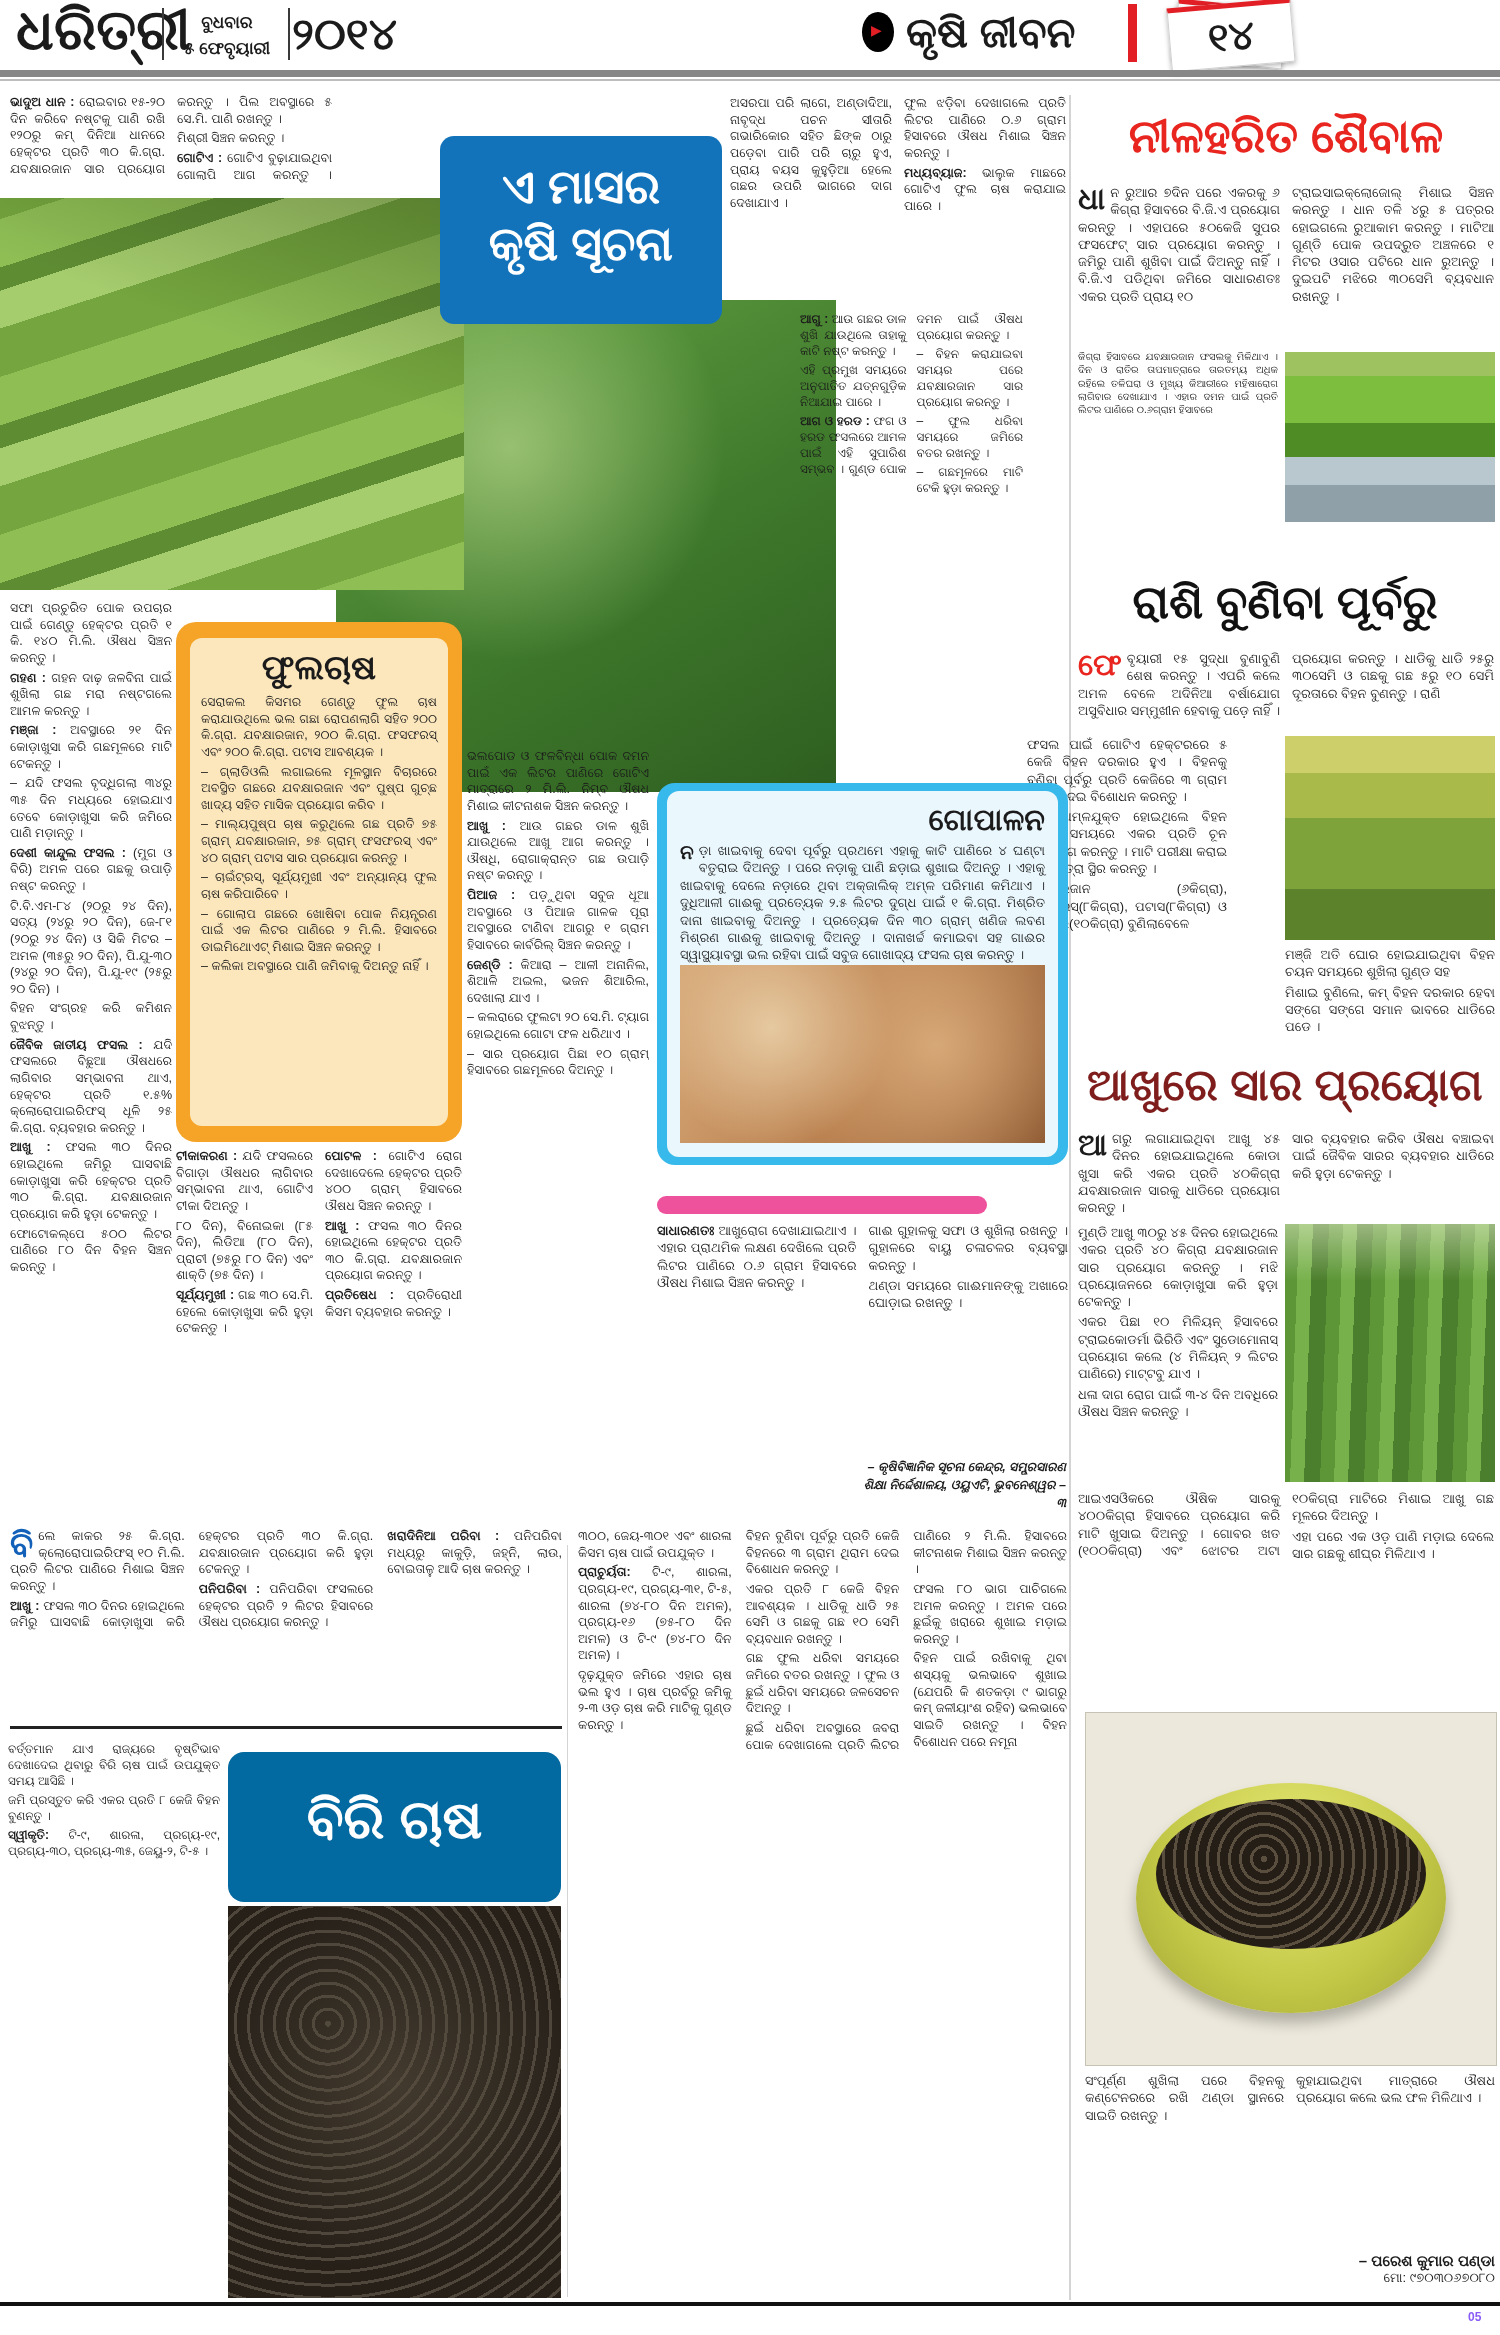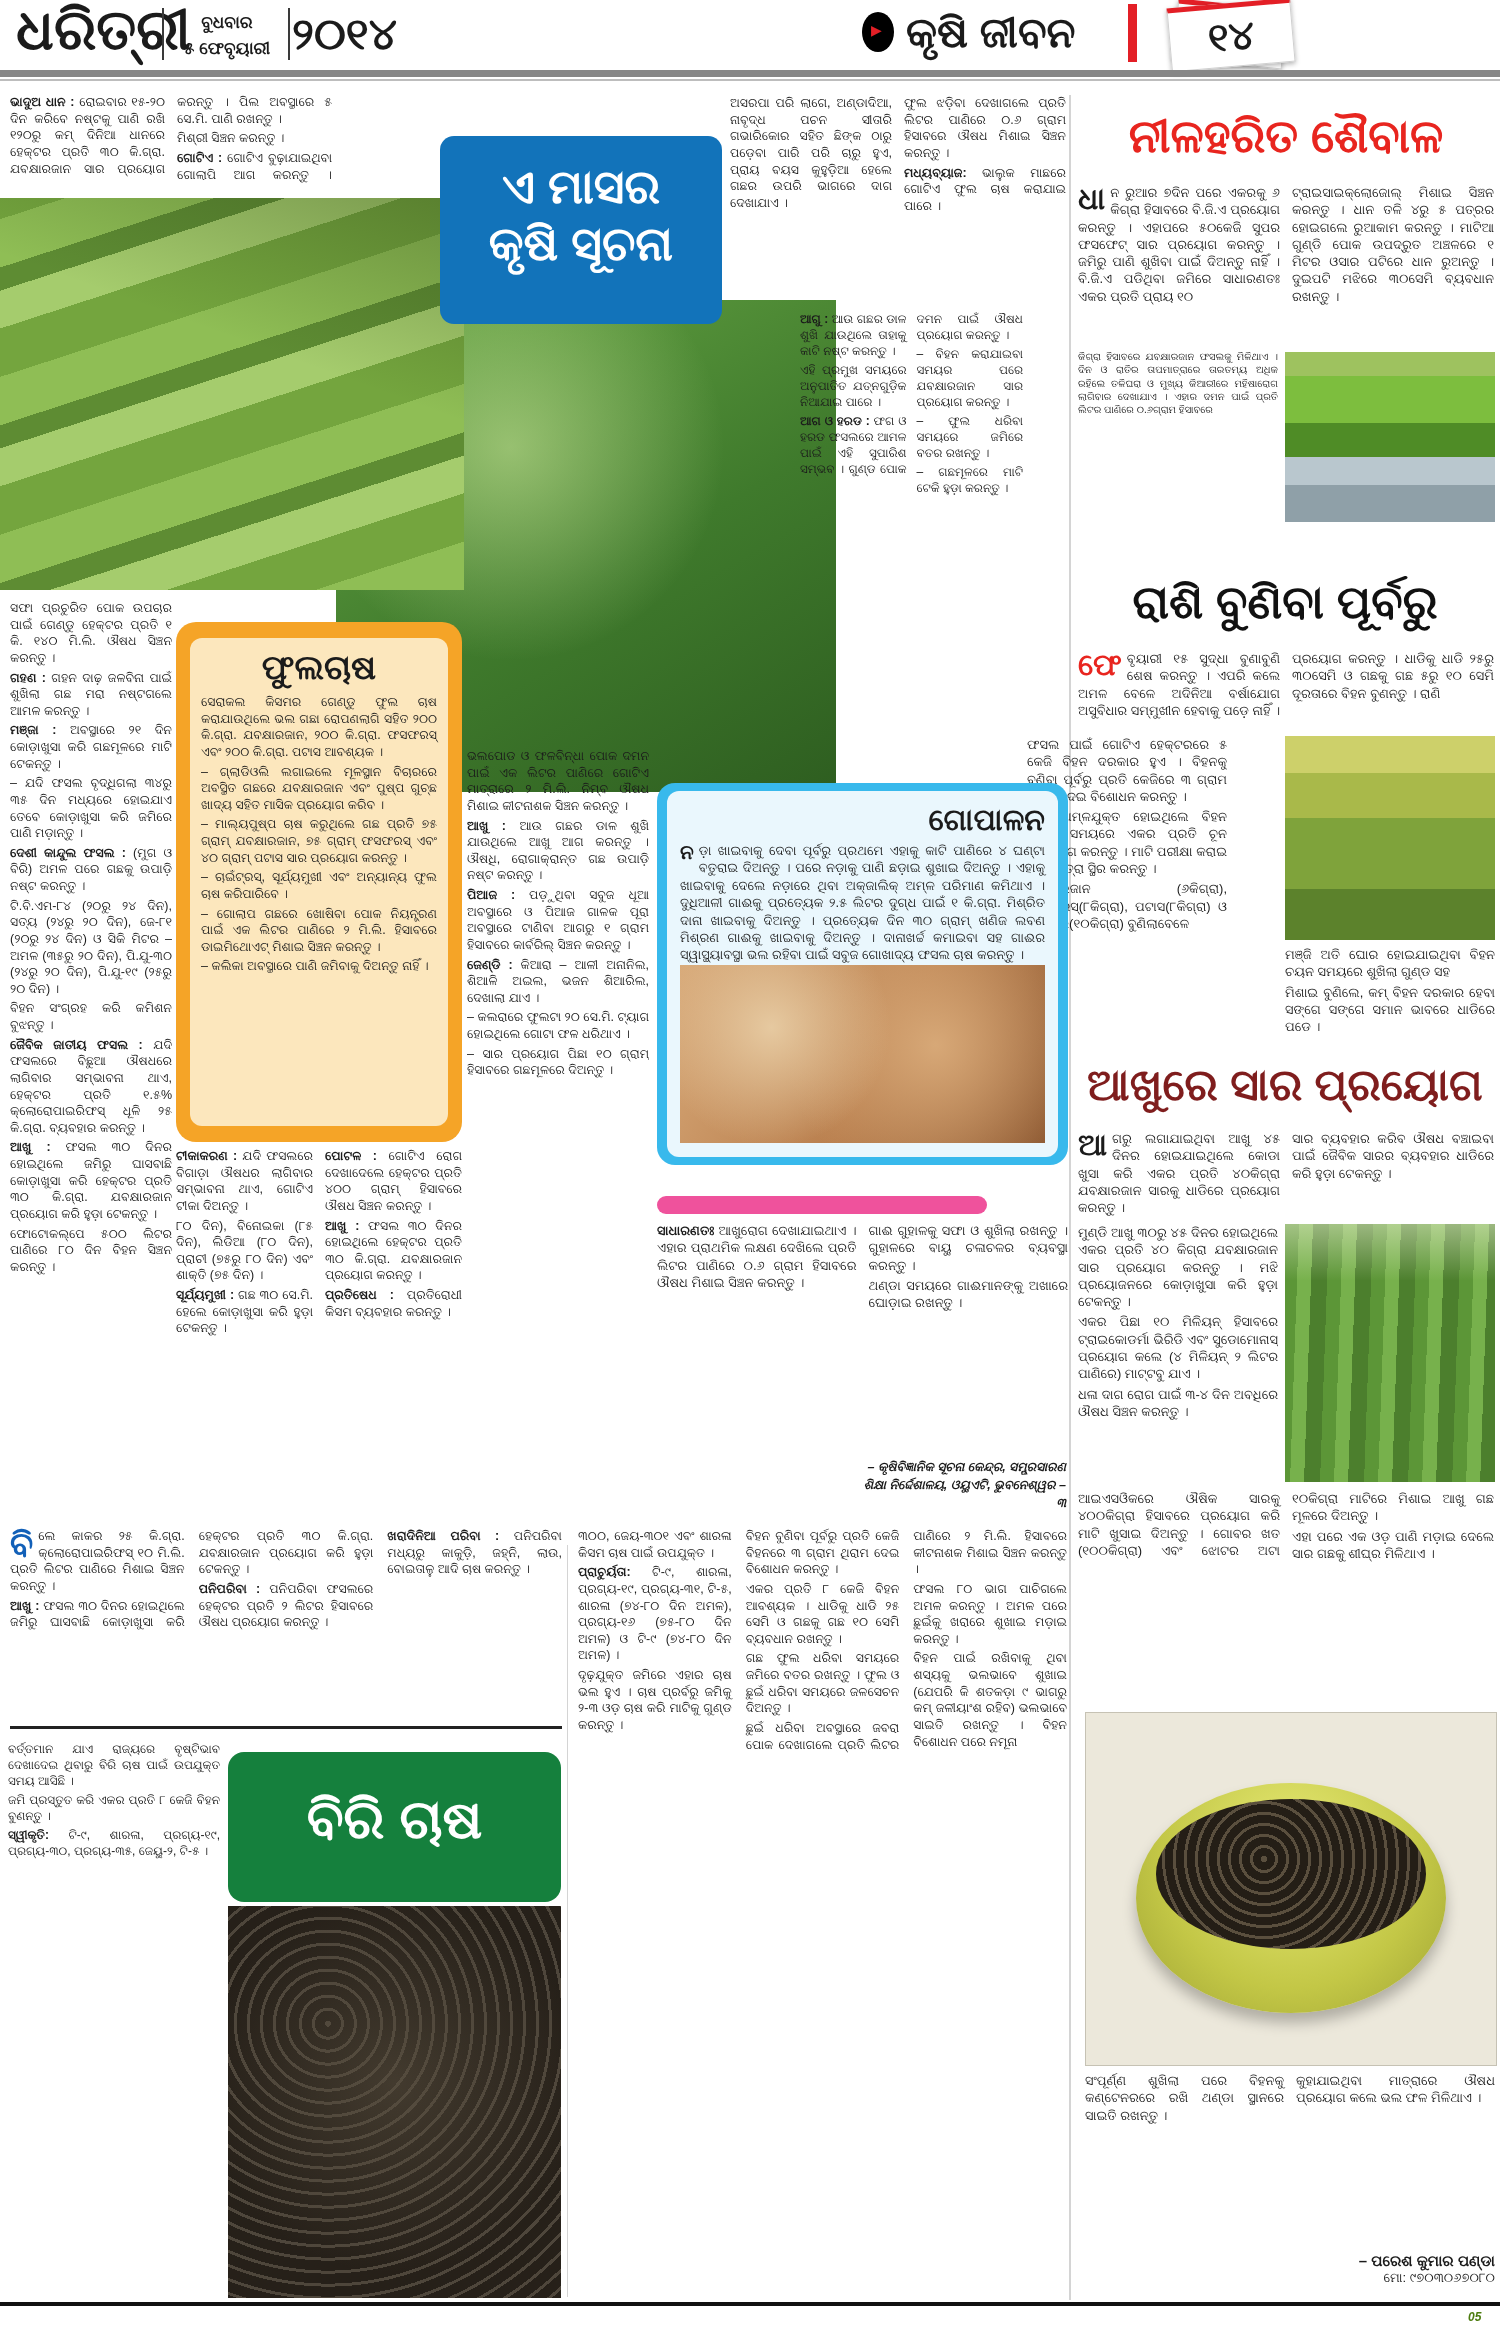--- a/index.html
+++ b/index.html
@@ -32,21 +32,21 @@
   #banner{position:absolute;background:#1273ba;border-radius:14px;color:#fff;text-align:center;z-index:5;}
   #banner div{font-weight:bold;font-size:47px;line-height:1.22;}
   #orange-box{position:absolute;background:#f5a427;border-radius:20px;z-index:4;}
   #orange-inner{position:absolute;left:14px;right:14px;top:16px;bottom:16px;background:#fce7bd;
                 border-radius:12px;padding:8px 11px;overflow:hidden;text-align:justify;}
   #orange-title{font-size:34px;font-weight:bold;text-align:center;margin:2px 0 6px;}
   #cyan-box{position:absolute;background:#38b9ec;border-radius:18px;z-index:4;}
   #cyan-inner{position:absolute;left:10px;right:10px;top:8px;bottom:8px;background:#eaf7fd;
               border-radius:12px;padding:4px 13px;overflow:hidden;text-align:justify;}
   #cyan-title{font-size:30px;font-weight:bold;text-align:right;margin:8px 0 4px;}
-  #red-box{position:absolute;background:#15803d;border-radius:16px;color:#fff;text-align:center;}
+  #red-box{position:absolute;background:#0369a1;border-radius:16px;color:#fff;text-align:center;}
   #red-box div{font-weight:bold;font-size:54px;line-height:1;padding-top:40px;}
   #pink-bar{position:absolute;background:#ef529c;border-radius:9px;}
   .byline{font-weight:bold;font-style:italic;font-size:12.5px;line-height:1.45;text-align:right;}
   
   #ph-gourd{background:
      linear-gradient(200deg,rgba(40,60,20,.35),rgba(0,0,0,0) 40%),
      repeating-linear-gradient(-18deg,#8fbe55 0 46px,#74a53e 46px 92px,#a5cc6d 92px 128px,#5e8c33 128px 150px);}
   #ph-okra{background:
      radial-gradient(circle at 35% 30%,rgba(210,235,160,.55),rgba(0,0,0,0) 45%),
      linear-gradient(150deg,#67a544,#3f7a2c 55%,#2e5e20);}
@@ -265,15 +265,15 @@
   <div class="blk cols2" style="left:1085px;top:2072px;width:410px;height:178px;font-size:13px;">
       <p class="para">ସଂପୂର୍ଣ୍ଣ ଶୁଖିଲା ପରେ ବିହନକୁ କଣ୍ଟେନରରେ ରଖି ଥଣ୍ଡା ସ୍ଥାନରେ ସାଇତି ରଖନ୍ତୁ ।</p>
       <p class="para">କୁହାଯାଇଥିବା ମାତ୍ରାରେ ଔଷଧ ପ୍ରୟୋଗ କଲେ ଭଲ ଫଳ ମିଳିଥାଏ ।</p>
     </div>
   <div class="abs" style="left:1085px;top:2252px;width:410px;text-align:right;">
     <div style="font-weight:bold;font-size:15px;">– ପରେଶ କୁମାର ପଣ୍ଡା</div>
     <div style="font-size:13px;">ମୋ: ୯୭୦୩୦୬୭୦୮୦</div>
   </div>
 
   <div class="abs" style="left:0;top:2302px;width:1500px;height:4px;background:#111;"></div>
-  <div class="abs" style="left:1468px;top:2310px;font-size:12px;font-weight:bold;color:#4d7c0f;font-style:italic;">05</div>
+  <div class="abs" style="left:1468px;top:2310px;font-size:12px;font-weight:bold;color:#8b5cf6;">05</div>
 
 </div>
 
 </body></html>

